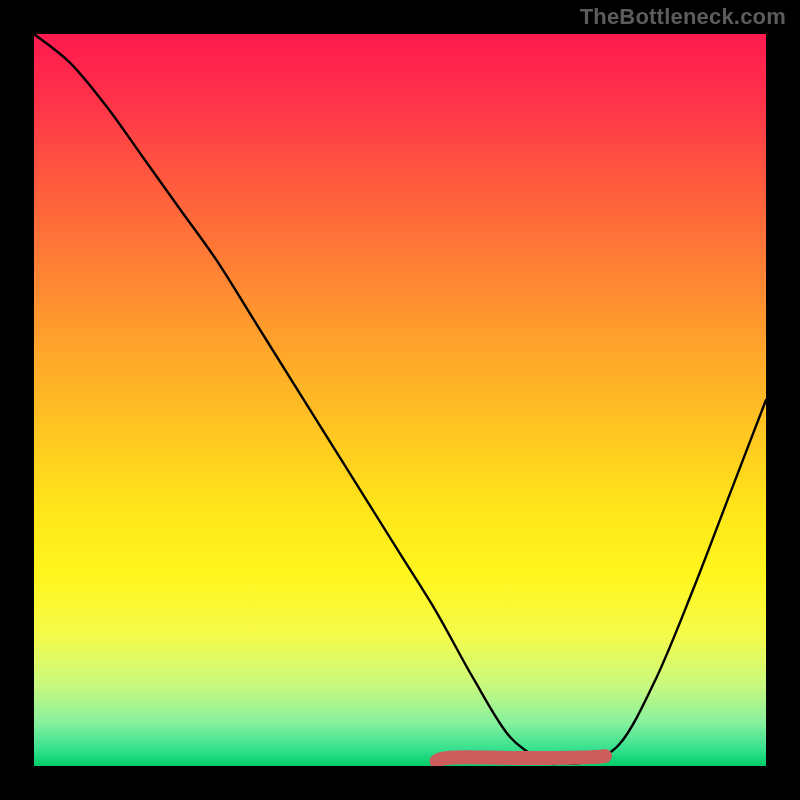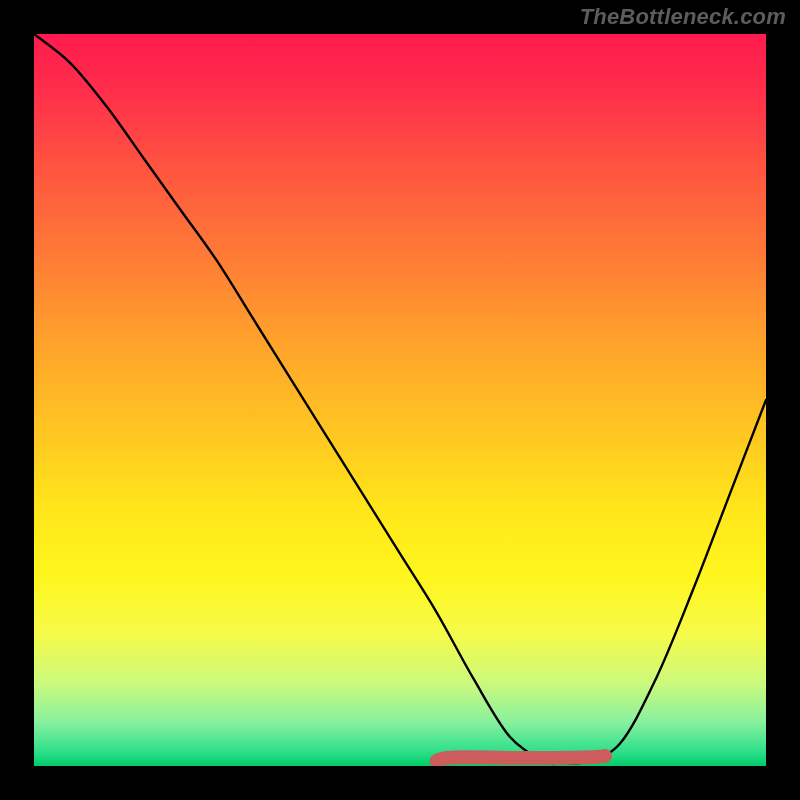--- a/index.html
+++ b/index.html
@@ -20,21 +20,20 @@
   }
   .attribution {
     position: absolute;
     top: 4px;
     right: 14px;
     font-family: Arial, Helvetica, sans-serif;
     font-size: 22px;
     font-weight: 600;
     color: #5c5c5c;
     letter-spacing: 0.2px;
-    font-style: italic;
   }
   .plot {
     position: absolute;
     left: 34px;
     top: 34px;
     width: 732px;
     height: 732px;
   }
   .gradient {
     position: absolute;

